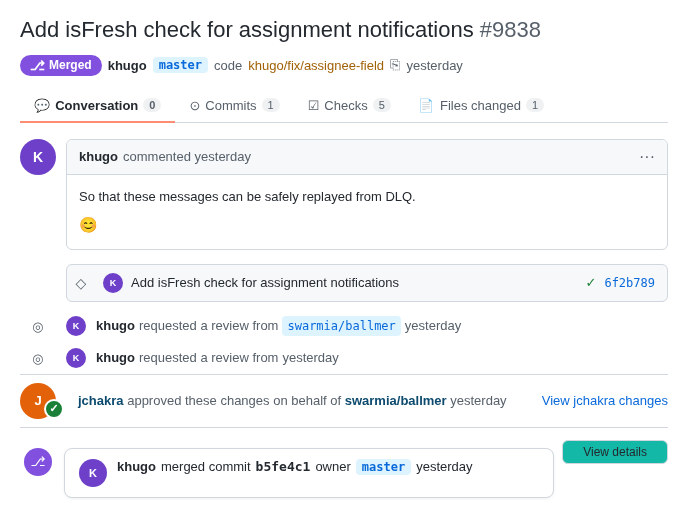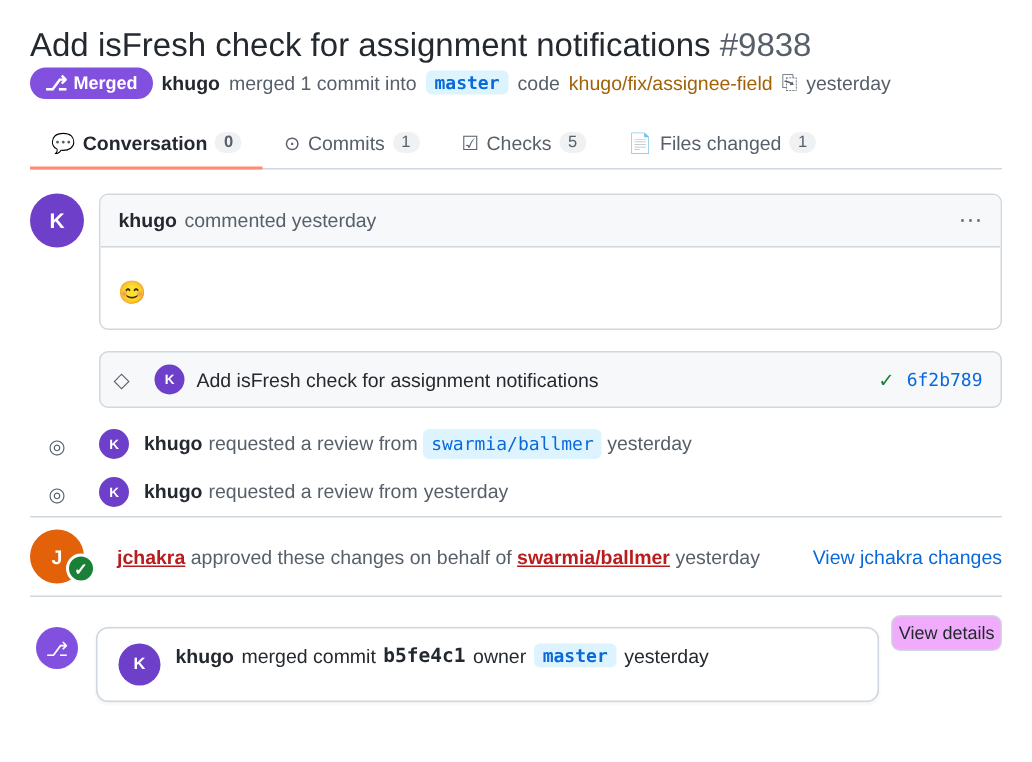--- a/index.html
+++ b/index.html
@@ -13,20 +13,21 @@
     }
     .page-container {
       background: #ffffff;
       padding: 16px 20px;
       min-height: 508px;
     }
     .pr-title {
       font-size: 22px;
       font-weight: 400;
       color: #24292f;
+      margin-bottom: 10px;
       line-height: 1.3;
     }
     .pr-title .pr-number {
       color: #57606a;
       font-weight: 300;
     }
     .pr-meta {
       display: flex;
       align-items: center;
       gap: 6px;
@@ -281,21 +282,21 @@
       color: white;
       font-size: 11px;
       font-weight: 700;
       margin-left: -12px;
       border: 2px solid white;
     }
     .approved-text {
       font-size: 13px;
       color: #57606a;
     }
-    .approved-text strong { color: #b91c1c; text-decoration: underline; }
+    .approved-text strong { color: #0c4a6e; }
     .view-changes-link {
       color: #0969da;
       font-size: 13px;
       text-decoration: none;
     }
 
     
     .merge-card {
       display: flex;
       align-items: flex-start;
@@ -333,24 +334,24 @@
       color: #1a7f37;
       margin-top: 3px;
     }
     .merge-actions {
       display: flex;
       gap: 8px;
       align-items: center;
       flex-shrink: 0;
     }
     .btn-outline {
-      background: #f0abfc;
+      background: #14b8a6;
       border: 1px solid #d0d7de;
       border-radius: 6px;
-      padding: 4px 4px;
+      padding: 4px 20px;
       font-size: 12px;
       color: #24292f;
       cursor: pointer;
       text-align: center;
     }
   </style>
 </head>
 <body>
 
 <div class="page-container">
@@ -359,21 +360,20 @@
     <span>Add isFresh check for assignment notifications</span>
     <span class="pr-number">#9838</span>
   </h1>
 
   <div class="pr-meta">
     <span class="merged-badge">
       <span class="merge-icon">⎇</span>
       <span>Merged</span>
     </span>
     <span style="font-weight:600;color:#24292f;">khugo</span>
-    <span>merged 1 commit into</span>
     <a class="branch-link" style="background:#ddf4ff;color:#0969da;padding:1px 6px;border-radius:4px;font-family:monospace;font-size:12px;font-weight:600;">master</a>
     <span>code</span>
     <a class="branch-link" style="color:#a16207;font-size:13px;">khugo/fix/assignee-field</a>
     <span style="font-size:13px;">⎘</span>
     <span>yesterday</span>
   </div>
 
   <div class="tabs-bar">
     <div class="tab-item active">
       <span class="tab-icon">💬</span>
@@ -406,20 +406,21 @@
           <div class="comment-header-left">
             <span class="comment-author">khugo</span>
             <span class="comment-time">
               <span>commented</span>
               <span>yesterday</span>
             </span>
           </div>
           <span class="comment-actions">···</span>
         </div>
         <div class="comment-content">
+          <span>So that these messages can be safely replayed from DLQ.</span>
           <div class="comment-emoji">😊</div>
         </div>
       </div>
     </div>
 
     <div class="commit-row">
       <div class="commit-icon">◇</div>
       <div class="mini-avatar" style="background:#6e40c9;">K</div>
       <span class="commit-msg">Add isFresh check for assignment notifications</span>
       <span class="commit-check">✓</span>

